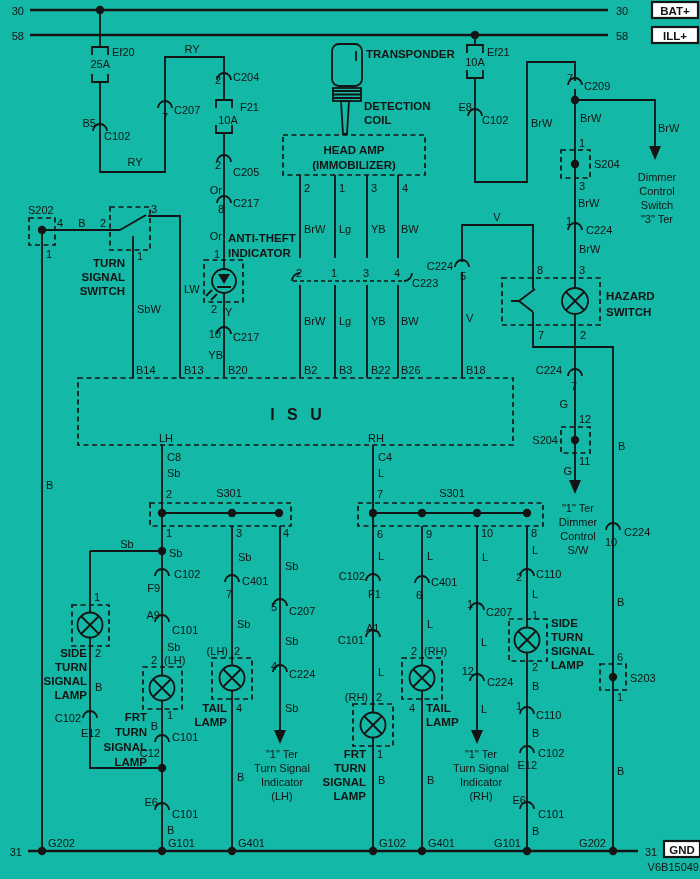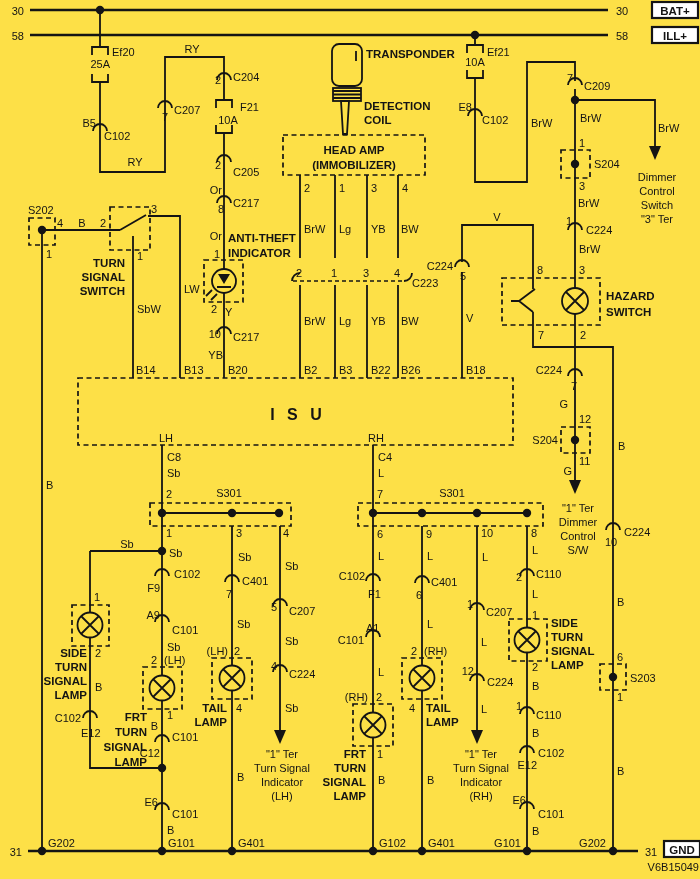--- a/index.html
+++ b/index.html
@@ -1,16 +1,16 @@
 <!DOCTYPE html>
 <html><head>
 <meta charset="utf-8">
 <style>
   html,body{margin:0;padding:0;background:#fff}
-  #stage{position:relative;width:700px;height:879px;background:#fde047;overflow:hidden}
+  #stage{position:relative;width:700px;height:879px;background:#14b8a6;overflow:hidden}
   svg text{font-family:"Liberation Sans",sans-serif;font-size:11px;fill:#141414}
   svg .b{font-weight:700;font-size:11.5px}
   svg .m{text-anchor:middle}
   svg .e{text-anchor:end}
   svg .isu{font-weight:700;font-size:16px;letter-spacing:4px}
   .w{fill:none;stroke:#141414;stroke-width:1.8}
   .r{fill:none;stroke:#141414;stroke-width:2.4}
   .d{fill:none;stroke:#141414;stroke-width:1.7;stroke-dasharray:5 3.5}
   .dl{fill:none;stroke:#141414;stroke-width:1.7;stroke-dasharray:4 3}
   .dot{fill:#141414;stroke:none}

